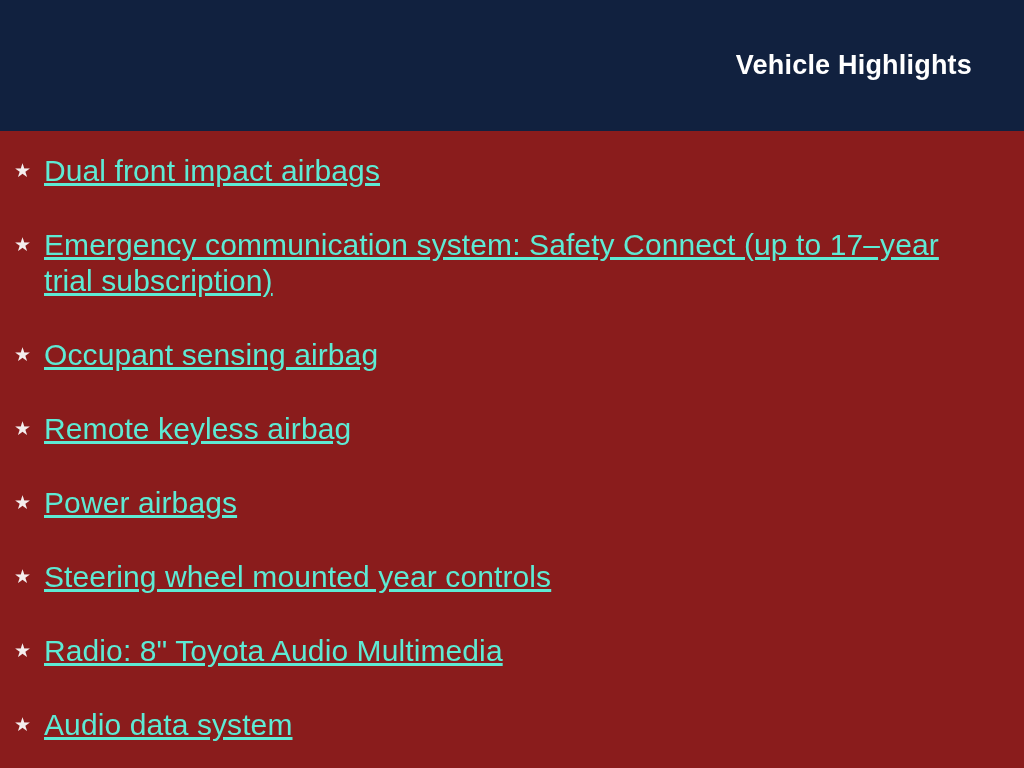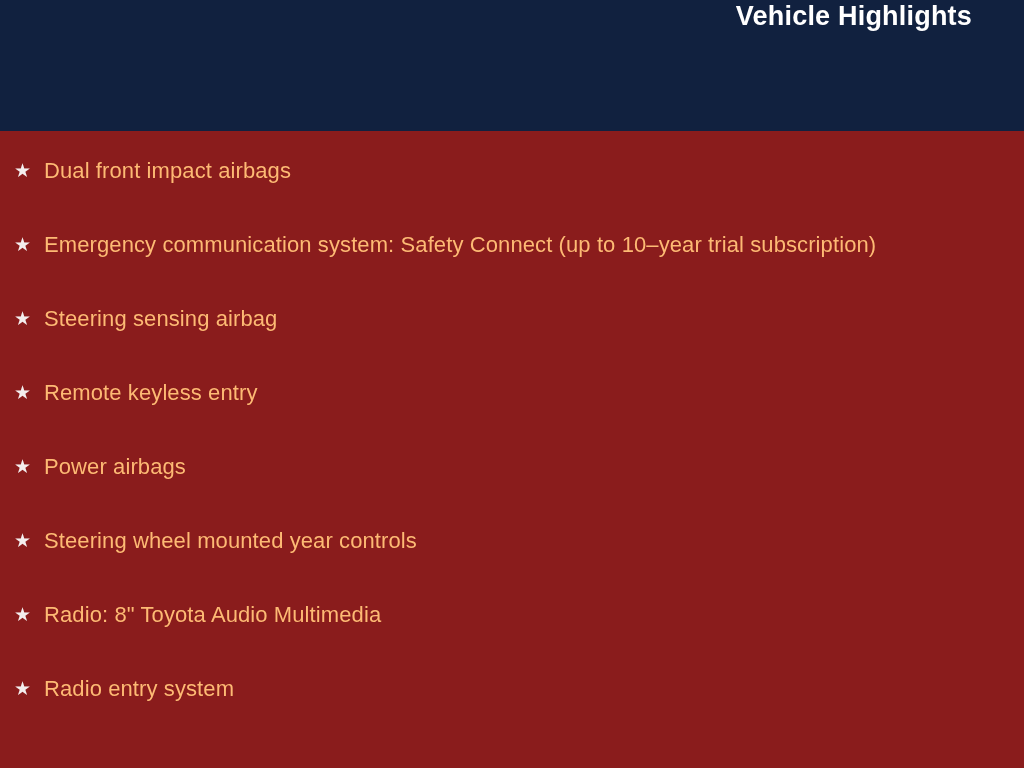--- a/index.html
+++ b/index.html
@@ -20,21 +20,21 @@
     height: 768px;
     background: #8a1c1c;
     display: flex;
     flex-direction: column;
   }
   .slide-header {
     height: 131px;
     min-height: 131px;
     background: #11213f;
     display: flex;
-    align-items: flex-start;
+    align-items: center;
     justify-content: flex-end;
     box-sizing: border-box;
     padding: 0 52px 0 40px;
   }
   .slide-title {
     color: #ffffff;
     font-size: 27px;
     font-weight: bold;
     letter-spacing: 0.2px;
     line-height: 1.2;
@@ -61,25 +61,26 @@
     width: 31px;
     color: #f4eeee;
     font-size: 19px;
     line-height: 36px;
     text-align: left;
     padding-left: 1px;
     box-sizing: border-box;
   }
   .highlight-text {
     flex: 1 1 auto;
-    color: #fdba74;
-    font-size: 22px;
+    color: #5eead4;
+    font-size: 30px;
     line-height: 36px;
     letter-spacing: 0.1px;
     max-width: 915px;
+    text-decoration: underline;
   }
 </style>
 </head>
 <body>
 
 <div class="slide">
 
   <div class="slide-header">
     <div class="slide-title">Vehicle Highlights</div>
   </div>
@@ -87,49 +88,49 @@
   <div class="slide-body">
     <ul class="highlight-list">
 
       <li class="highlight-item">
         <span class="bullet-star">★</span>
         <span class="highlight-text">Dual front impact airbags</span>
       </li>
 
       <li class="highlight-item">
         <span class="bullet-star">★</span>
-        <span class="highlight-text">Emergency communication system: Safety Connect (up to 10–year trial subscription)</span>
+        <span class="highlight-text">Emergency communication system: Safety Connect (up to 17–year trial subscription)</span>
       </li>
 
       <li class="highlight-item">
         <span class="bullet-star">★</span>
-        <span class="highlight-text">Steering sensing airbag</span>
+        <span class="highlight-text">Occupant sensing airbag</span>
       </li>
 
       <li class="highlight-item">
         <span class="bullet-star">★</span>
-        <span class="highlight-text">Remote keyless entry</span>
+        <span class="highlight-text">Remote keyless airbag</span>
       </li>
 
       <li class="highlight-item">
         <span class="bullet-star">★</span>
         <span class="highlight-text">Power airbags</span>
       </li>
 
       <li class="highlight-item">
         <span class="bullet-star">★</span>
         <span class="highlight-text">Steering wheel mounted year controls</span>
       </li>
 
       <li class="highlight-item">
         <span class="bullet-star">★</span>
         <span class="highlight-text">Radio: 8" Toyota Audio Multimedia</span>
       </li>
 
       <li class="highlight-item">
         <span class="bullet-star">★</span>
-        <span class="highlight-text">Radio entry system</span>
+        <span class="highlight-text">Audio data system</span>
       </li>
 
     </ul>
   </div>
 
 </div>
 
 </body></html>

